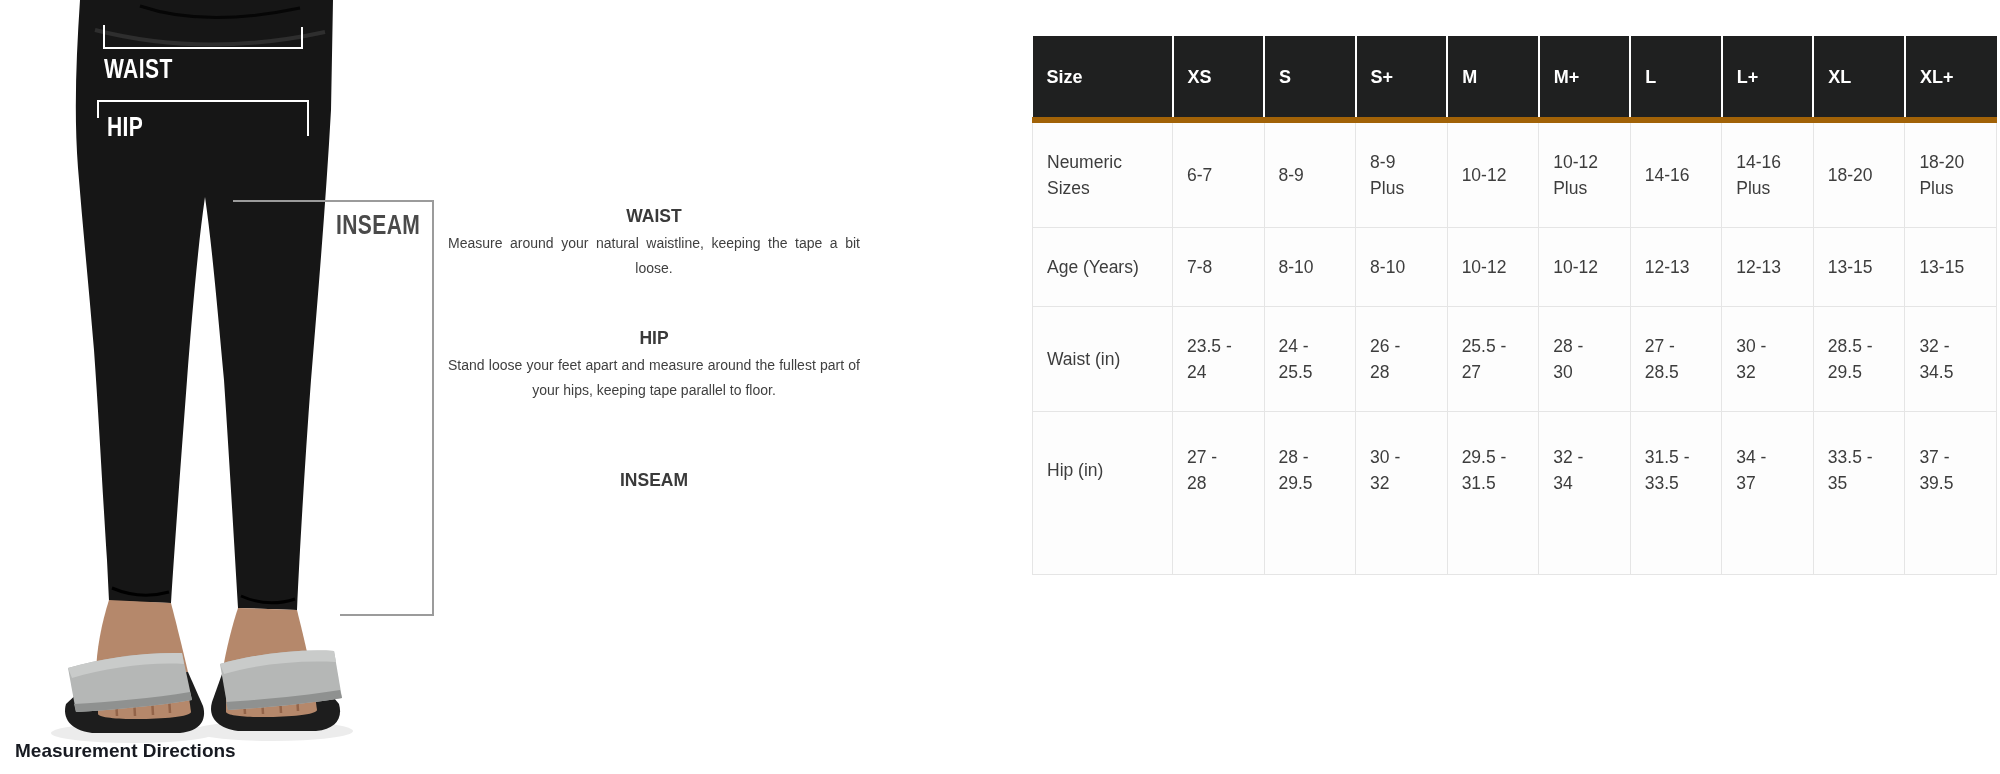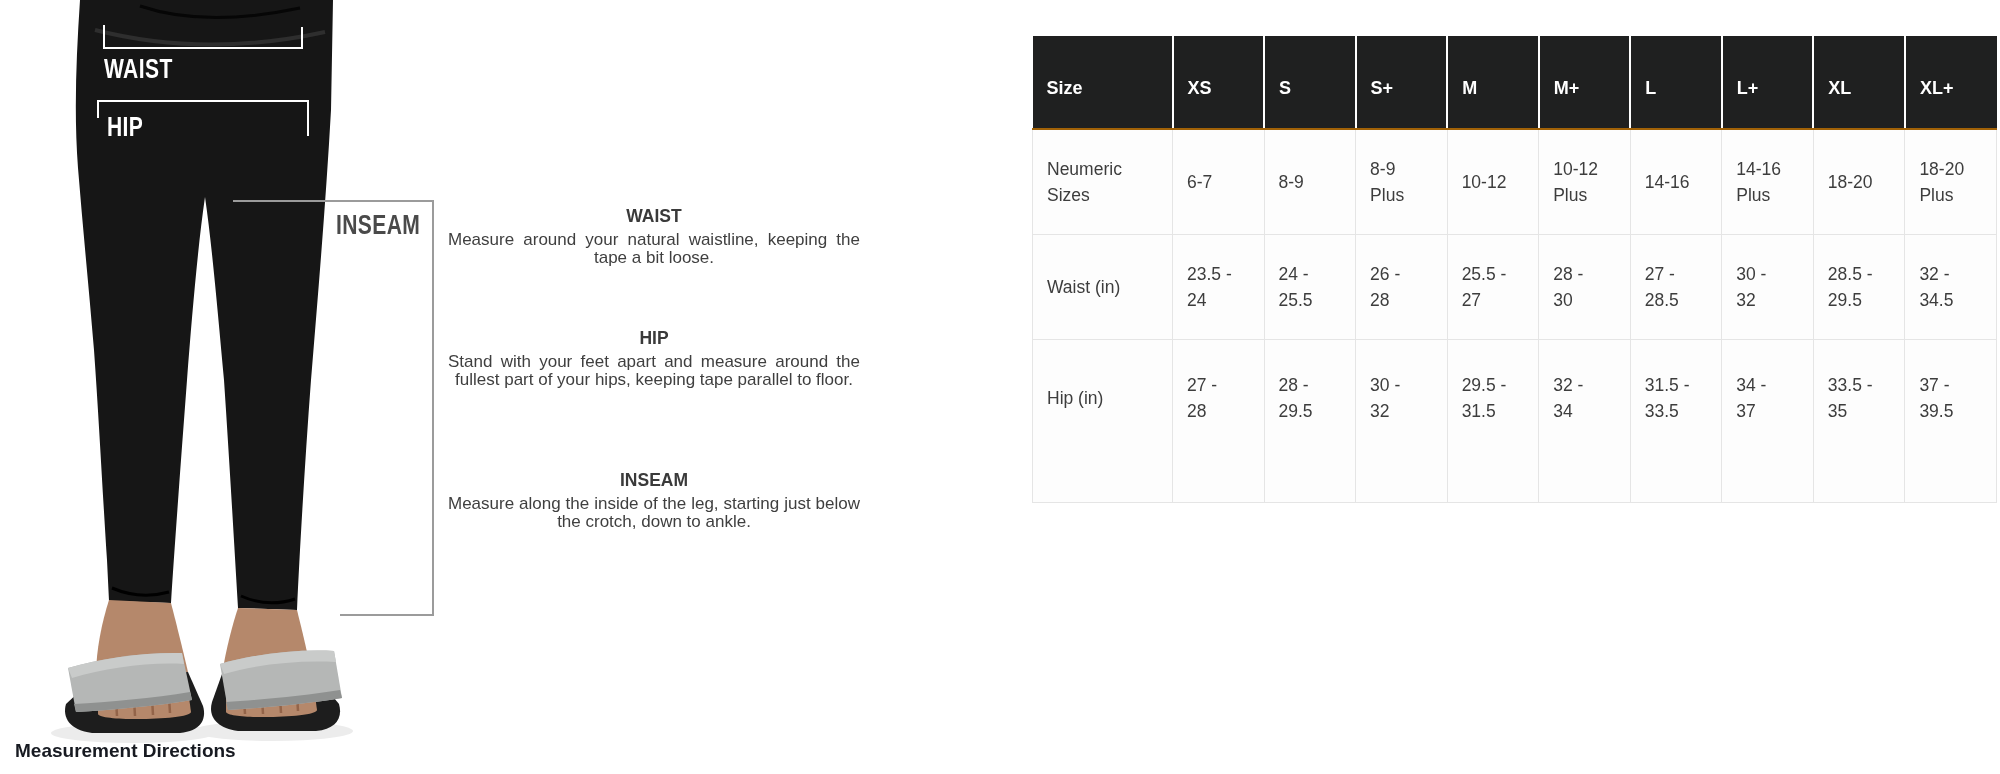--- a/index.html
+++ b/index.html
@@ -29,34 +29,34 @@
   }
 
   
   .instructions-panel { position:absolute; left:448px; top:0; width:412px; height:774px; }
   .instr-block { position:absolute; left:0; width:412px; }
   .instr-title {
     text-align:center; font-weight:bold; font-size:17.5px; line-height:21px;
     color:#3a3a3a; margin:0 0 4px 0;
   }
   .instr-text {
-    text-align:justify; text-align-last:center; font-size:17px;
-    line-height:18px; color:#3f3f3f; margin:0;
+    text-align:justify; text-align-last:center; font-size:14px;
+    line-height:25px; color:#3f3f3f; margin:0;
   }
   .instr-block.b1 { top:206px; }
   .instr-block.b2 { top:328px; }
   .instr-block.b3 { top:470px; }
 
   
   .table-panel { position:absolute; left:1032px; top:36px; width:965px; }
   table.size-chart { width:100%; border-collapse:collapse; table-layout:fixed; }
   table.size-chart th {
     background:#1f2020; color:#ffffff; font-size:18px; font-weight:bold;
     text-align:left; vertical-align:middle; height:80px;
-    padding:12px 6px 0 14px; border-right:2px solid #ffffff; border-bottom:2px solid #a16207;
+    padding:1px 6px 0 14px; border-right:2px solid #ffffff; border-bottom:6px solid #a16207;
   }
   table.size-chart th:last-child { border-right:none; }
   table.size-chart td {
     background:#fdfdfd; color:#3d3d3d; font-size:17.5px; line-height:26px;
     vertical-align:middle; text-align:left; white-space:pre-line;
     padding:26px 6px 26px 14px; border:1px solid #e5e5e5;
   }
   table.size-chart tbody tr:last-child td { padding-top:32px; padding-bottom:78px; }
 </style>
 </head>
@@ -127,25 +127,24 @@
     <div class="md-label">Measurement Directions</div>
   </section>
 
   <section class="instructions-panel">
     <div class="instr-block b1">
       <p class="instr-title">WAIST</p>
       <p class="instr-text">Measure around your natural waistline, keeping the tape a bit loose.</p>
     </div>
     <div class="instr-block b2">
       <p class="instr-title">HIP</p>
-      <p class="instr-text">Stand with your feet apart and measure around the fullest part of your hips, keeping tape parallel to floor.</p>
+      <p class="instr-text">Stand loose your feet apart and measure around the fullest part of your hips, keeping tape parallel to floor.</p>
     </div>
     <div class="instr-block b3">
       <p class="instr-title">INSEAM</p>
-      <p class="instr-text">Measure along the inside of the leg, starting just below the crotch, down to ankle.</p>
     </div>
   </section>
 
   <section class="table-panel">
     <table class="size-chart">
       <colgroup>
         <col style="width:140px;">
         <col>
           <col>
           <col>
@@ -180,20 +179,32 @@
 Plus</td>
             <td>10-12</td>
             <td>10-12
 Plus</td>
             <td>14-16</td>
             <td>14-16
 Plus</td>
             <td>18-20</td>
             <td>18-20
 Plus</td>
+          </tr>
+          <tr>
+            <td>Age (Years)</td>
+            <td>7-8</td>
+            <td>8-10</td>
+            <td>8-10</td>
+            <td>10-12</td>
+            <td>10-12</td>
+            <td>12-13</td>
+            <td>12-13</td>
+            <td>13-15</td>
+            <td>13-15</td>
           </tr>
           <tr>
             <td>Waist (in)</td>
             <td>23.5 -
 24</td>
             <td>24 -
 25.5</td>
             <td>26 -
 28</td>
             <td>25.5 -

